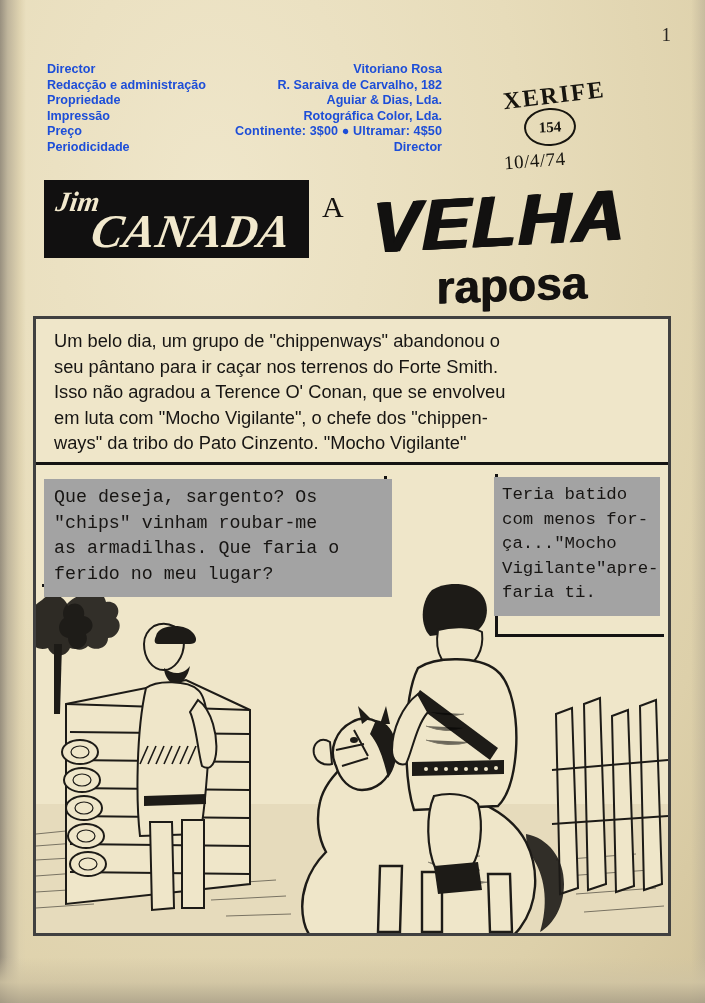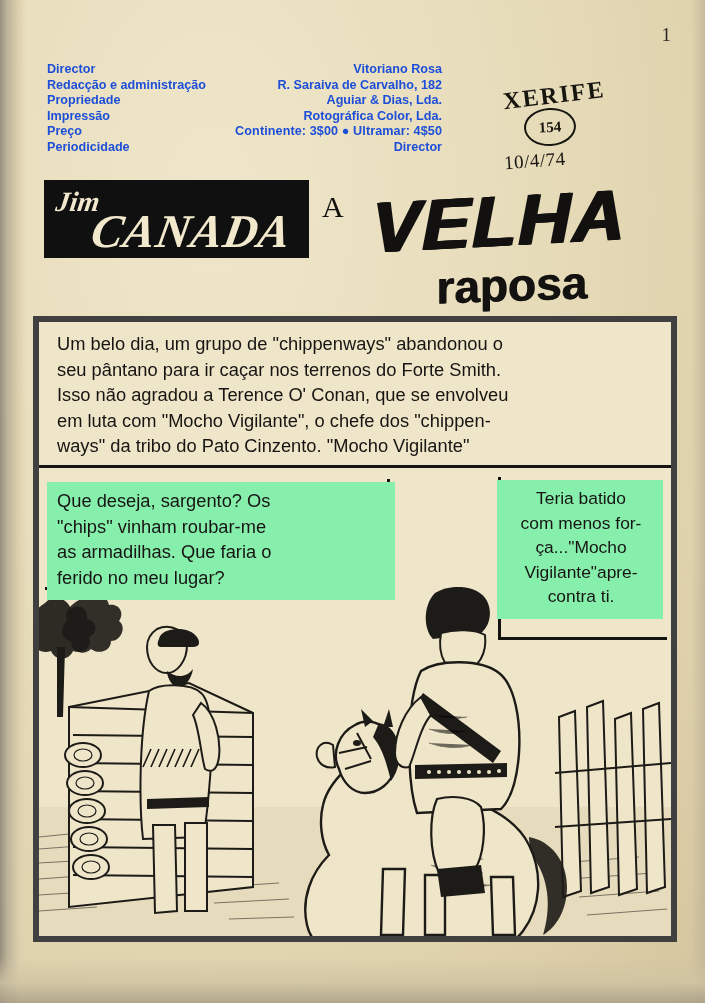--- a/index.html
+++ b/index.html
@@ -164,21 +164,21 @@
     color: #141210;
     transform: skewY(-2deg);
     text-shadow: 1px 0 0 #141210;
   }
 
   
   #comic {
     position: absolute;
     left: 33px; top: 316px;
     width: 632px; height: 614px;
-    border: 6px solid #404040;
+    border: 3px solid #404040;
     background: #efe6c9;
   }
 
   
   #caption {
     position: absolute;
     left: 0; top: 0;
     width: 100%;
     box-sizing: border-box;
     padding: 9px 14px 6px 18px;
@@ -186,23 +186,23 @@
     font-family: "Liberation Sans", sans-serif;
     font-size: 18.3px;
     line-height: 25.5px;
     color: #171513;
   }
   #caption span { display: block; white-space: nowrap; }
 
   
   .bubble {
     position: absolute;
-    font-family: Liberation Sans, sans-serif;
+    font-family: Liberation Mono, monospace;
     color: #171513;
-    background: #86efac;
+    background: #a3a3a3;
   }
   #bubble-left {
     left: 8px; top: 160px;
     width: 330px;
     font-size: 18.3px;
     line-height: 25.5px;
     padding: 6px 8px 10px 10px;
   }
   #bubble-left span { display: block; white-space: nowrap; }
   #bubble-left-outline {
@@ -213,21 +213,21 @@
     border-bottom: 3px solid #141312;
     pointer-events: none;
   }
   #bubble-right {
     right: 8px; top: 158px;
     width: 152px;
     font-size: 17.4px;
     line-height: 24.5px;
     padding: 6px 6px 10px 8px;
   }
-  #bubble-right span { display: block; white-space: nowrap; text-align: center; }
+  #bubble-right span { display: block; white-space: nowrap; }
   #bubble-right-outline {
     position: absolute;
     right: 4px; top: 155px;
     width: 166px; height: 160px;
     border-left: 3px solid #141312;
     border-bottom: 3px solid #141312;
     pointer-events: none;
   }
 
   
@@ -440,20 +440,20 @@
       <span>as armadilhas. Que faria o</span>
       <span>ferido no meu lugar?</span>
     </div>
 
     <div id="bubble-right-outline"></div>
     <div class="bubble" id="bubble-right">
       <span>Teria batido</span>
       <span>com menos for-</span>
       <span>ça..."Mocho</span>
       <span>Vigilante"apre-</span>
-      <span>contra ti.</span>
+      <span>faria ti.</span>
     </div>
   </div>
 
   <div id="paper-edge-left"></div>
   <div id="paper-edge-right"></div>
   <div id="paper-edge-bottom"></div>
 </div>
 
 </body></html>

